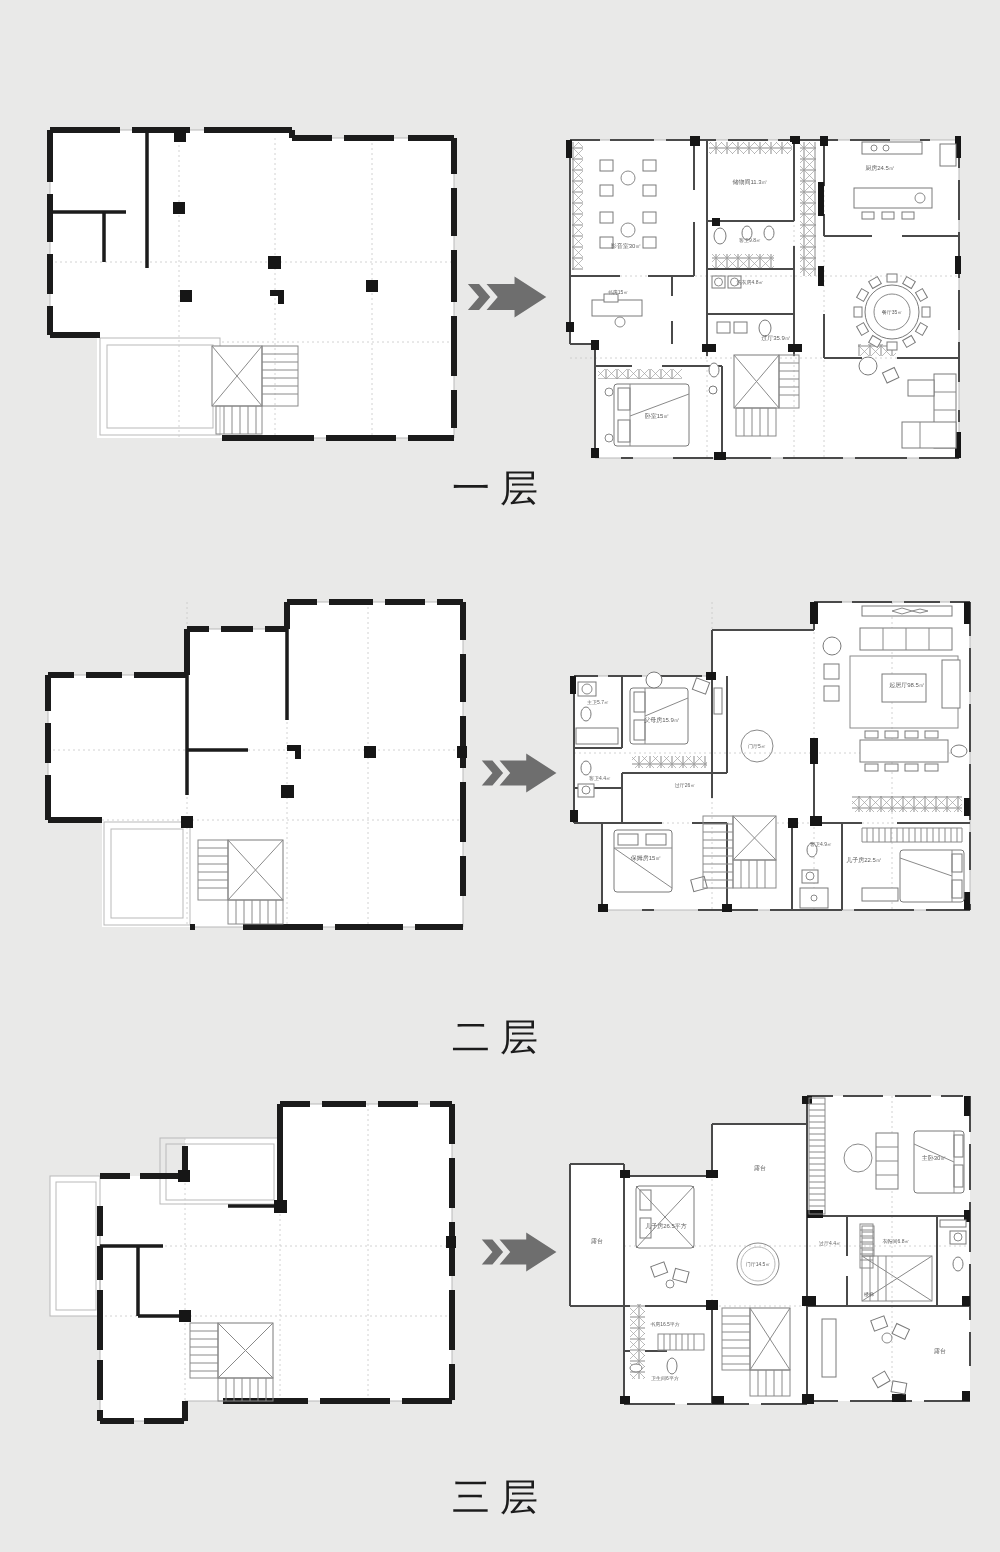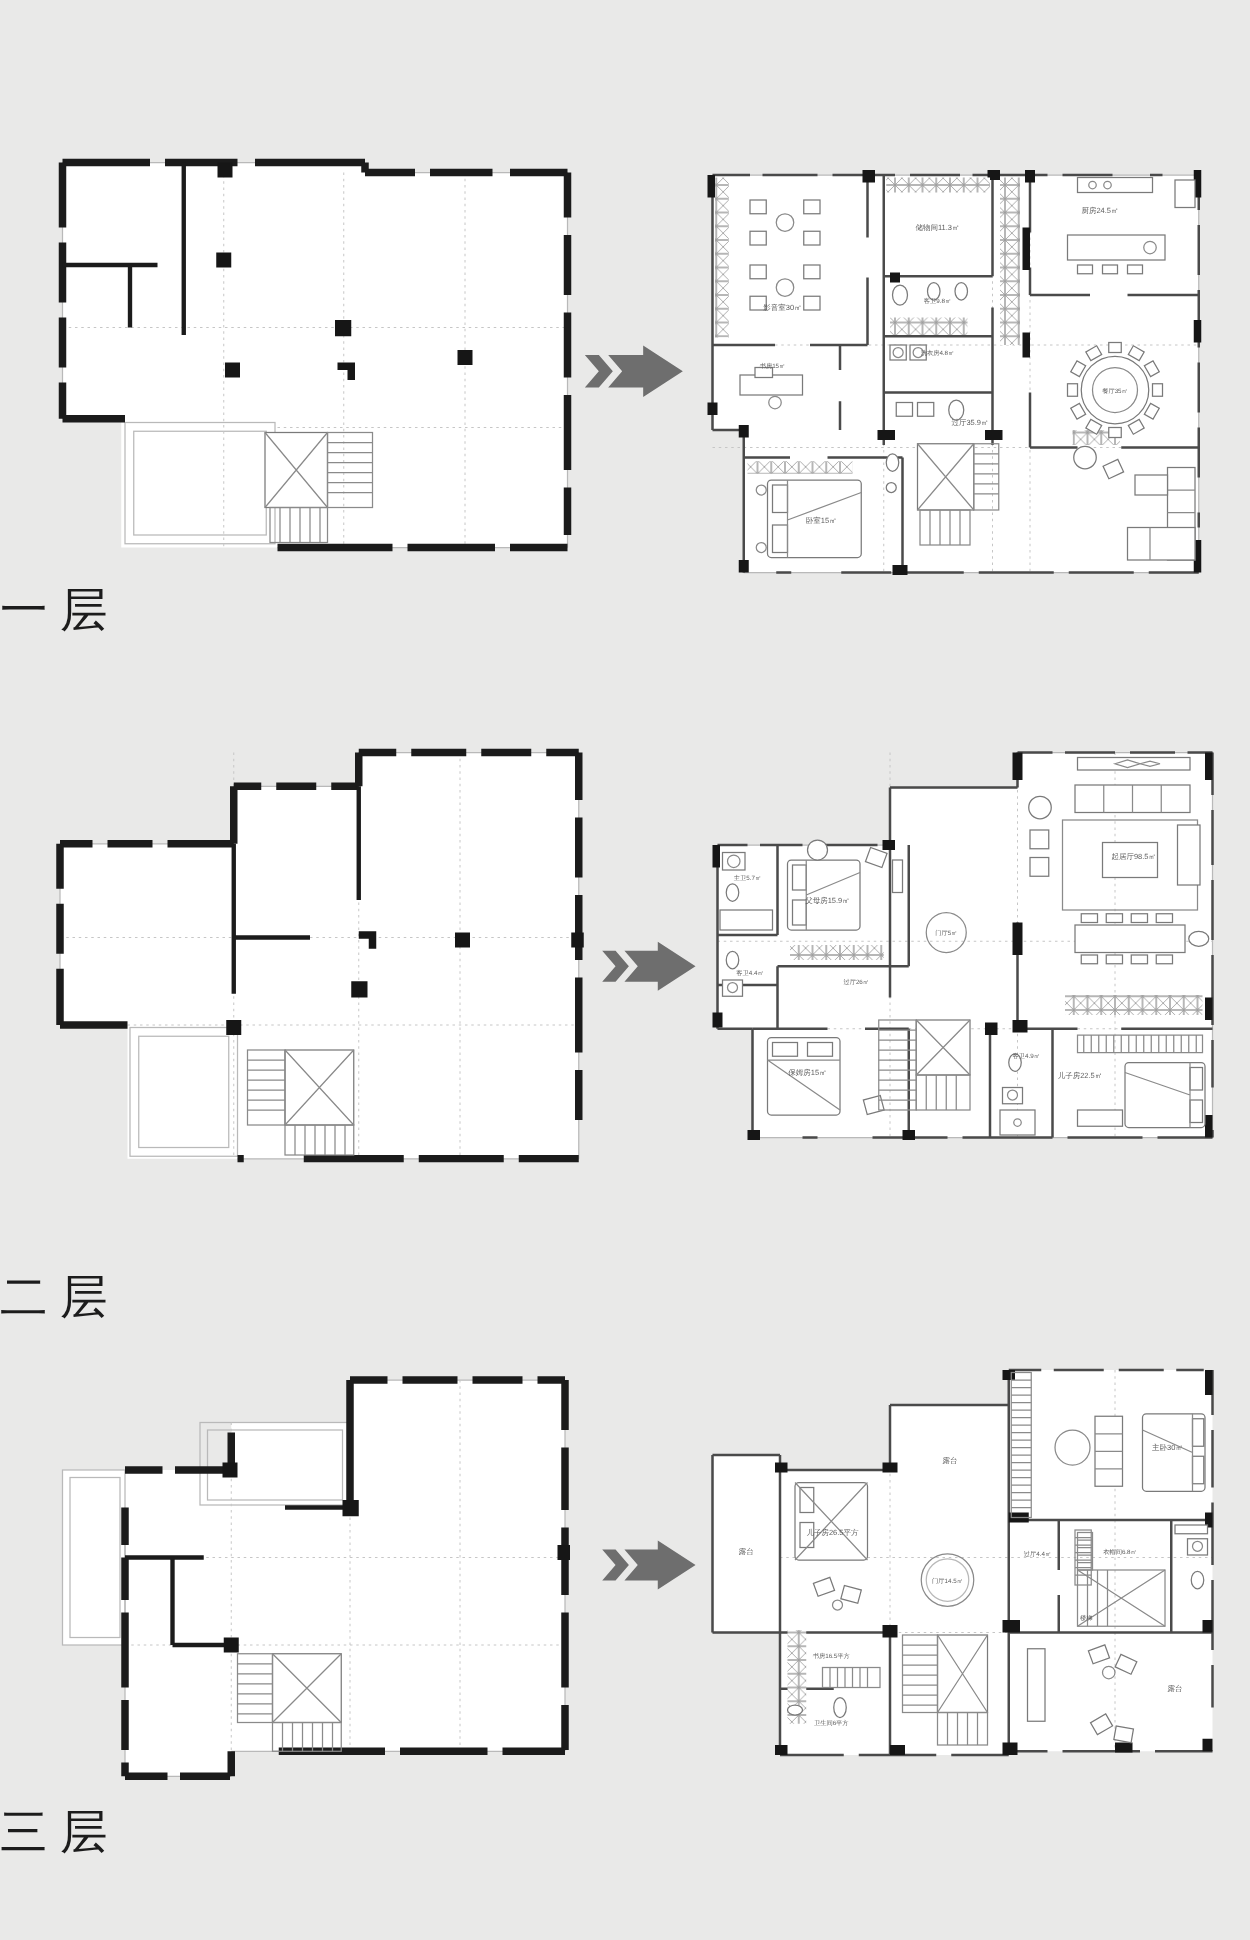--- a/index.html
+++ b/index.html
@@ -1,19 +1,19 @@
 <!DOCTYPE html>
 <html><head>
 <meta charset="utf-8">
 <style>
   html,body{margin:0;padding:0;background:#e9e9e8;}
   .canvas{position:relative;width:1000px;height:1552px;background:#e9e9e8;margin:0 auto;overflow:hidden;
           font-family:"Liberation Sans","DejaVu Sans",sans-serif;}
   .plan,.arrow{position:absolute;}
-  .floor-label{position:absolute;left:0;width:100%;
+  .floor-label{position:absolute;left:0;width:100%;text-align:center;
                font-size:38px;color:#1c1c1c;letter-spacing:10px;font-weight:500;}
   
   .w{stroke:#1b1b1b;stroke-width:6;fill:none;stroke-linecap:butt}
   .wi{stroke:#1b1b1b;stroke-width:3.5;fill:none}
   .g{stroke:#4a4a4a;stroke-width:2;fill:none}
   .t{stroke:#8a8a8a;stroke-width:1;fill:none}
   .f{stroke:#7a7a7a;stroke-width:1;fill:#ffffff}
   .thin{stroke:#b9b9b9;stroke-width:1;fill:none}
   .dash{stroke:#c6c6c6;stroke-width:.8;stroke-dasharray:2 3;fill:none}
   .blk{fill:#161616;stroke:none}
@@ -557,16 +557,16 @@
         <text class="lbl" x="372" y="74">主卧30㎡</text>
         <text class="lbl" x="104" y="142">儿子房26.5平方</text>
         <text class="lbl5" x="268" y="159">过厅4.4㎡</text>
         <text class="lbl5" x="334" y="157">衣帽间6.8㎡</text>
         <text class="lbl5" x="103" y="240">书房16.5平方</text>
         <text class="lbl5" x="103" y="294">卫生间6平方</text>
         <text class="lbl5" x="307" y="210">楼梯</text>
       </g>
     </svg>
 
-    <div class="floor-label" style="top:1440px">三层</div>
+    <div class="floor-label" style="top:1472px">三层</div>
   </section>
 
 </div>
 
 </body></html>

